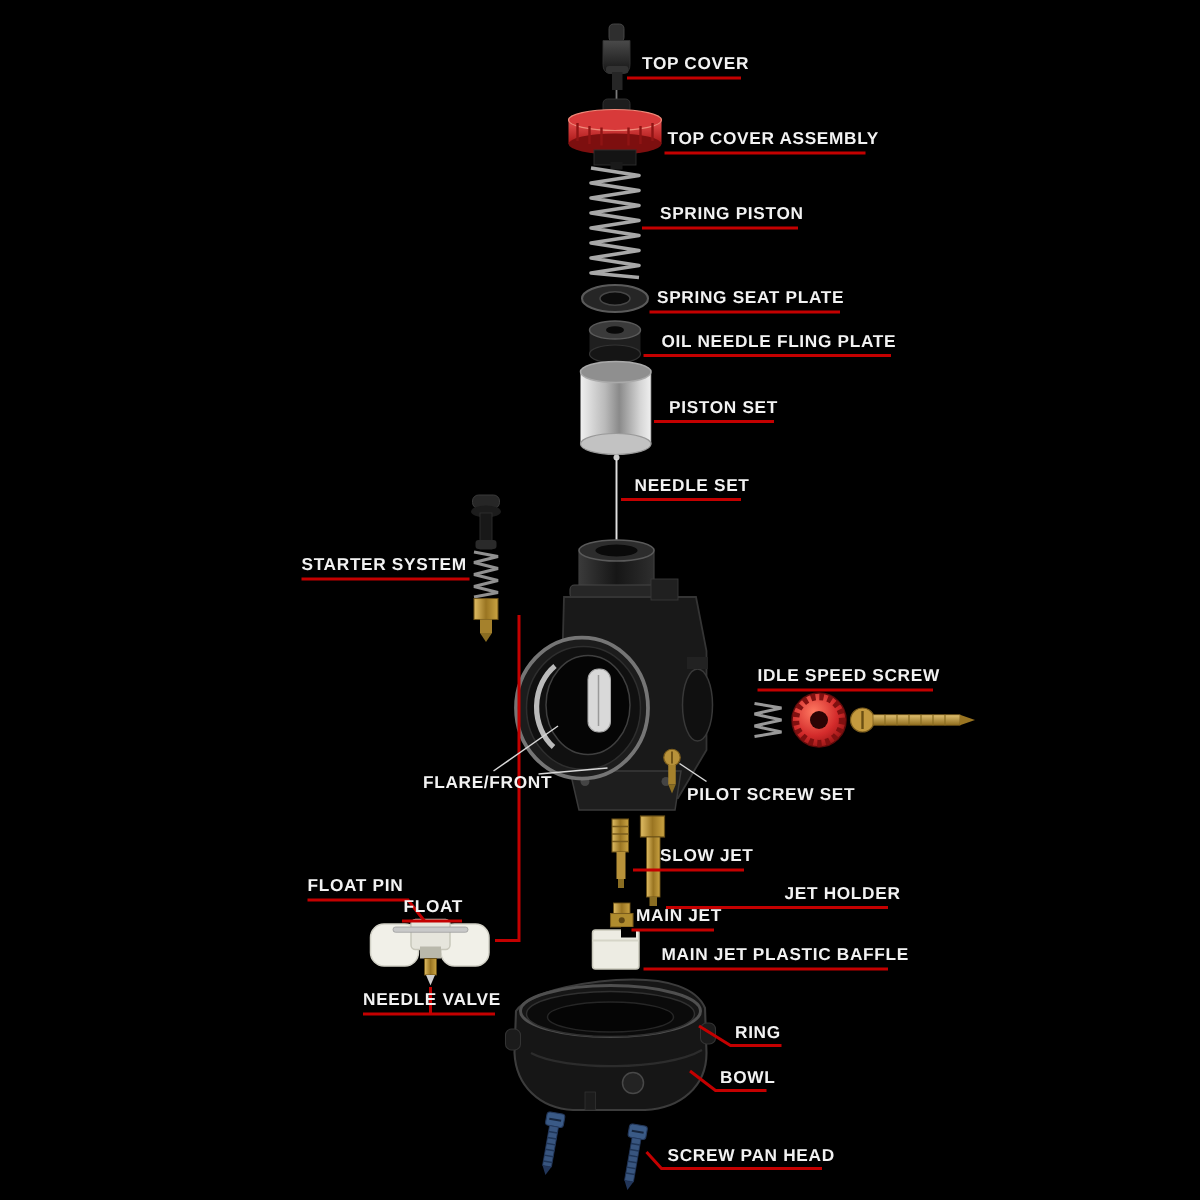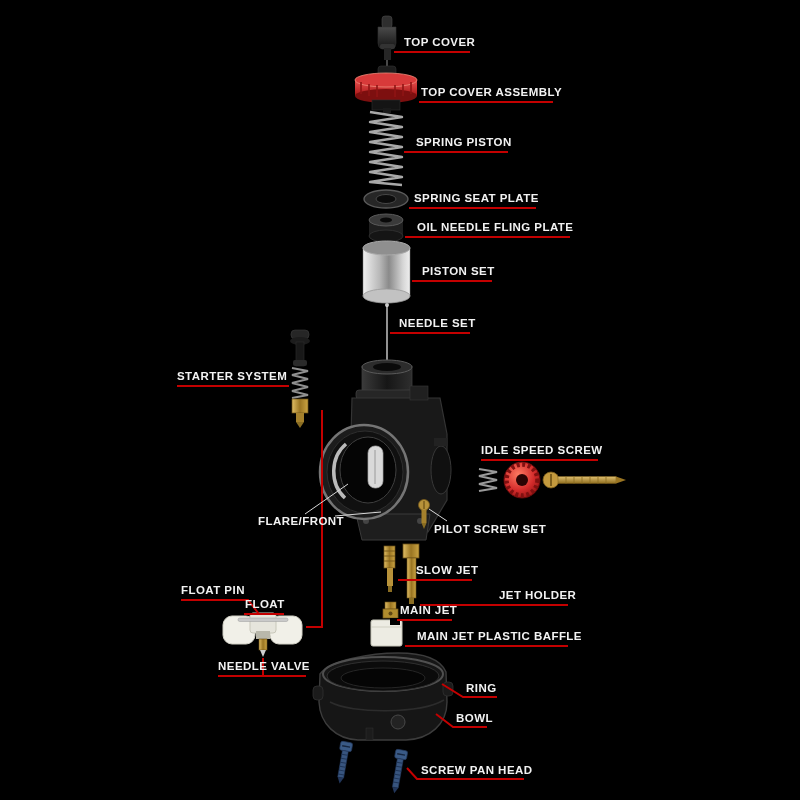--- a/index.html
+++ b/index.html
@@ -1,16 +1,16 @@
 <!DOCTYPE html>
 <html><head>
 <meta charset="utf-8">
 <style>
   html,body{margin:0;padding:0;background:#000;}
-  .stage{width:696px;height:800px;position:relative;overflow:hidden;}
+  .stage{width:696px;height:800px;position:relative;overflow:hidden;margin-left:24px;}
   svg{display:block;}
   svg text{font-family:"Liberation Sans",sans-serif;font-size:11.5px;font-weight:700;letter-spacing:.45px;}
 </style>
 </head>
 <body>
 
 <div class="stage">
 <svg width="800" height="800" viewBox="0 0 800 800" xmlns="http://www.w3.org/2000/svg">
   <defs>
     <linearGradient id="gChrome" x1="0" y1="0" x2="1" y2="0">

